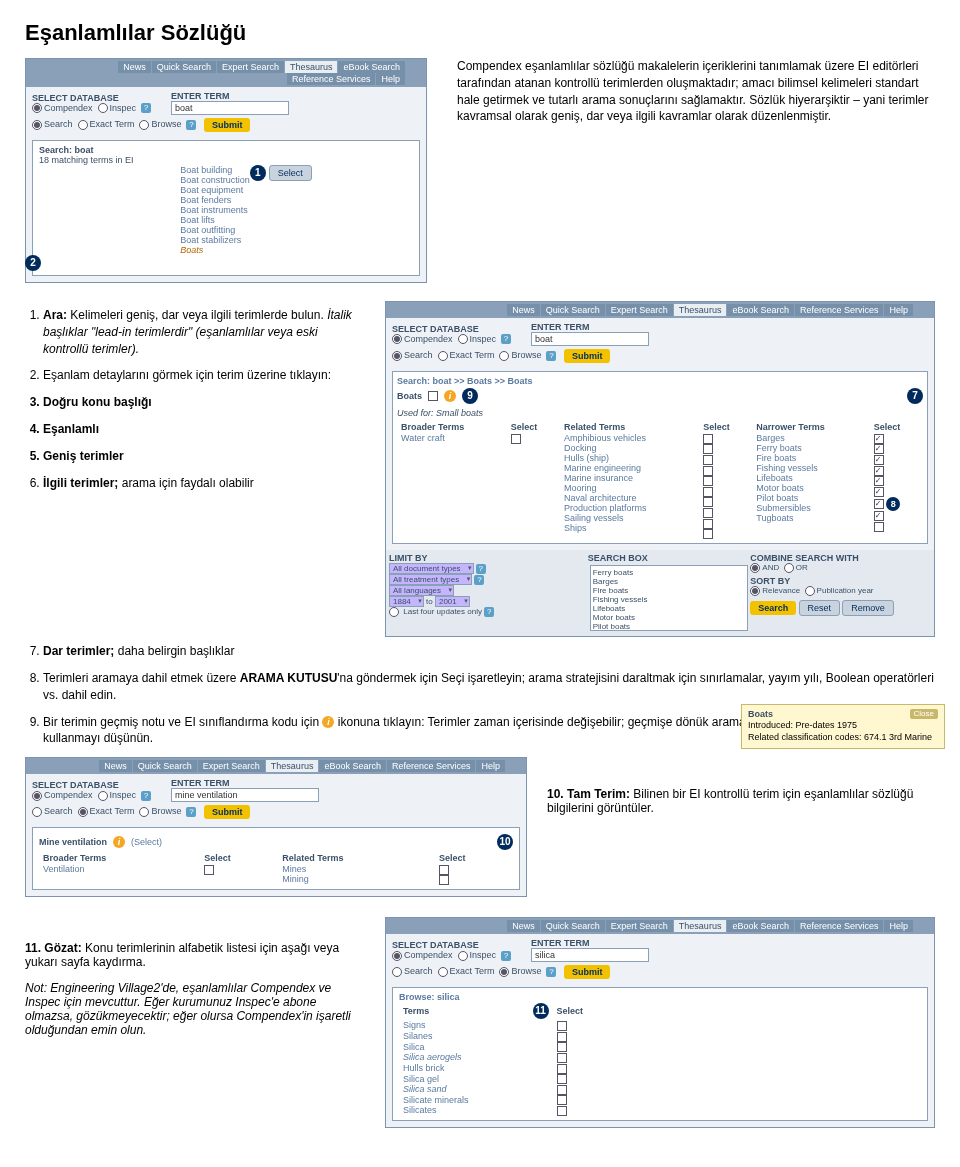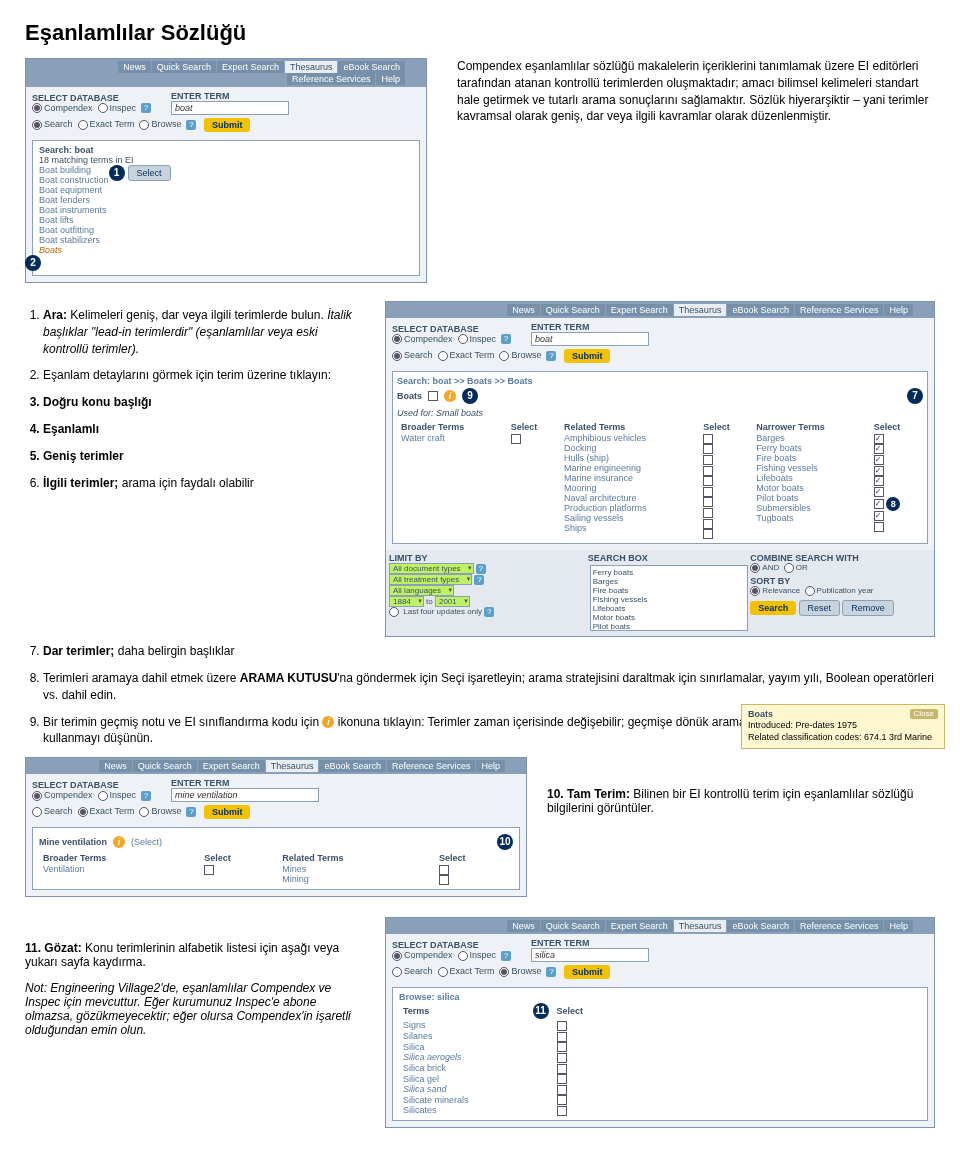--- a/index.html
+++ b/index.html
@@ -79,21 +79,20 @@
   }
   .text-input {
     display: inline-block;
     background: #fff;
     border: 1px solid #8aa0b8;
     padding: 1px 3px;
     min-width: 110px;
     font-size: 9px;
     color: #333;
     vertical-align: middle;
-    font-style: italic;
   }
   .btn-yellow {
     display: inline-block;
     background: #f2c200;
     color: #002b5c;
     font-weight: bold;
     padding: 2px 8px;
     border-radius: 3px;
     font-size: 9px;
     vertical-align: middle;
@@ -142,21 +141,21 @@
   }
   .checkbox.sel::after {
     content: "✓";
     display: block;
     font-size: 8px;
     line-height: 8px;
     color: #333;
   }
   .mini-select {
     display: inline-block;
-    background: #bef264;
+    background: #c4b5fd;
     border: 1px solid #8aa0b8;
     padding: 0 12px 0 3px;
     font-size: 8px;
     position: relative;
   }
   .mini-select::after {
     content: "▾";
     position: absolute;
     right: 1px;
     font-size: 7px;
@@ -233,21 +232,21 @@
         <span class="radio sel"></span><span>Search</span>
         &nbsp;<span class="radio"></span><span>Exact Term</span>
         &nbsp;<span class="radio"></span><span>Browse</span>
         &nbsp;<span class="qmark">?</span>
         &nbsp;&nbsp;<span class="btn-yellow">Submit</span>
       </div>
     </div>
     <div class="results-box">
       <div><b>Search: boat</b></div>
       <div>18 matching terms in EI</div>
-      <div style="display:flex;justify-content:flex-start;align-items:flex-start;">
+      <div style="display:flex;justify-content:center;align-items:flex-start;margin-left:40px;">
         <div style="color:#5a7aa0;">
           <div>Boat building</div>
           <div>Boat construction</div>
           <div>Boat equipment</div>
           <div>Boat fenders</div>
           <div>Boat instruments</div>
           <div>Boat lifts</div>
           <div>Boat outfitting</div>
           <div>Boat stabilizers</div>
           <div style="color:#b36600;font-style:italic;">Boats</div>
@@ -551,21 +550,21 @@
               <td style="color:#5a7aa0;">Silica</td>
               <td></td>
               <td><span class="checkbox"></span></td>
             </tr>
         <tr>
               <td style="color:#5a7aa0;font-style:italic;">Silica aerogels</td>
               <td></td>
               <td><span class="checkbox"></span></td>
             </tr>
         <tr>
-              <td style="color:#5a7aa0;">Silica brick</td>
+              <td style="color:#5a7aa0;">Hulls brick</td>
               <td></td>
               <td><span class="checkbox"></span></td>
             </tr>
         <tr>
               <td style="color:#5a7aa0;">Silica gel</td>
               <td></td>
               <td><span class="checkbox"></span></td>
             </tr>
         <tr>
               <td style="color:#5a7aa0;font-style:italic;">Silica sand</td>

